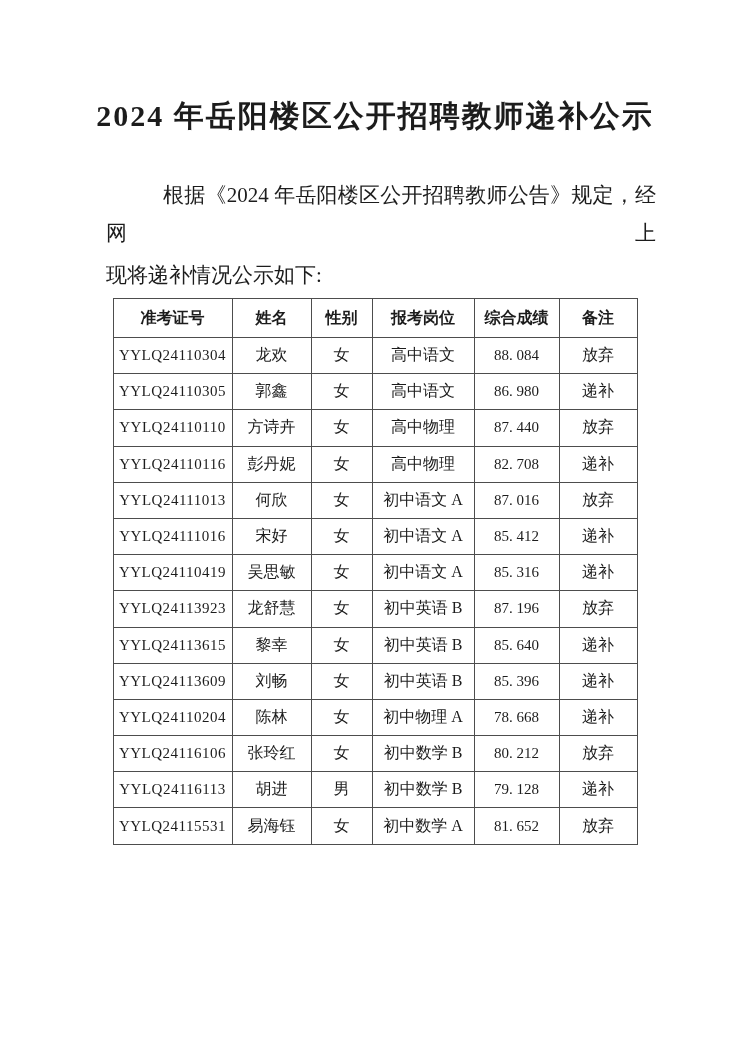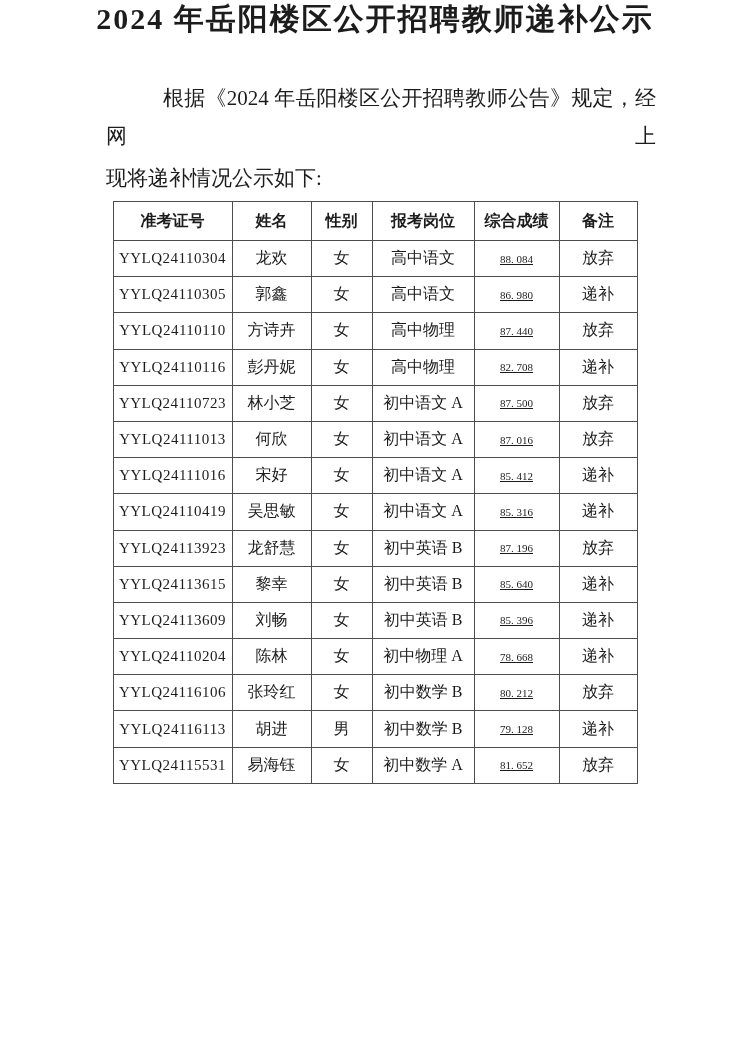--- a/index.html
+++ b/index.html
@@ -7,20 +7,21 @@
     position:relative;
     width:750px;height:1059px;
     background:#ffffff;
     color:#1c1c1c;
     font-family:"Liberation Serif","DejaVu Serif",serif;
     box-sizing:border-box;
     overflow:hidden;
   }
   .doc-title{
     margin:0;
+    padding-top:97px;
     text-align:center;
     font-size:30px;
     line-height:38px;
     font-weight:700;
     letter-spacing:2px;
   }
   .intro{
     margin:41px 90px 0 102px;
     font-size:21px;
     line-height:38px;
@@ -40,21 +41,21 @@
     vertical-align:middle;
     padding:0 2px;
     font-size:16px;
     overflow:hidden;
     white-space:nowrap;
   }
   .data-table thead tr{height:39px;}
   .data-table tbody tr{height:36.2px;}
   .data-table th{font-weight:700;font-size:16px;}
   td[data-name="cell-exam-id"]{letter-spacing:0.5px;font-size:15px;}
-  td[data-name="cell-score"]{font-size:11px;text-decoration:underline;}
+  td[data-name="cell-score"]{font-size:15px;}
 </style>
 </head>
 <body>
 
 <div class="page" data-name="page">
 
   <h1 class="doc-title" data-name="document-title">2024 年岳阳楼区公开招聘教师递补公示</h1>
 
   <div class="intro" data-name="intro-paragraph">
     <p class="just indent" data-name="intro-line-1">根据《2024 年岳阳楼区公开招聘教师公告》规定，经网上</p>
@@ -107,28 +108,20 @@
         </tr>
         <tr data-name="table-row">
           <td data-name="cell-exam-id">YYLQ24110116</td>
           <td data-name="cell-name">彭丹妮</td>
           <td data-name="cell-gender">女</td>
           <td data-name="cell-position">高中物理</td>
           <td data-name="cell-score">82. 708</td>
           <td data-name="cell-remark">递补</td>
         </tr>
         <tr data-name="table-row">
-          <td data-name="cell-exam-id">YYLQ24110723</td>
-          <td data-name="cell-name">林小芝</td>
-          <td data-name="cell-gender">女</td>
-          <td data-name="cell-position">初中语文 A</td>
-          <td data-name="cell-score">87. 500</td>
-          <td data-name="cell-remark">放弃</td>
-        </tr>
-        <tr data-name="table-row">
           <td data-name="cell-exam-id">YYLQ24111013</td>
           <td data-name="cell-name">何欣</td>
           <td data-name="cell-gender">女</td>
           <td data-name="cell-position">初中语文 A</td>
           <td data-name="cell-score">87. 016</td>
           <td data-name="cell-remark">放弃</td>
         </tr>
         <tr data-name="table-row">
           <td data-name="cell-exam-id">YYLQ24111016</td>
           <td data-name="cell-name">宋好</td>

